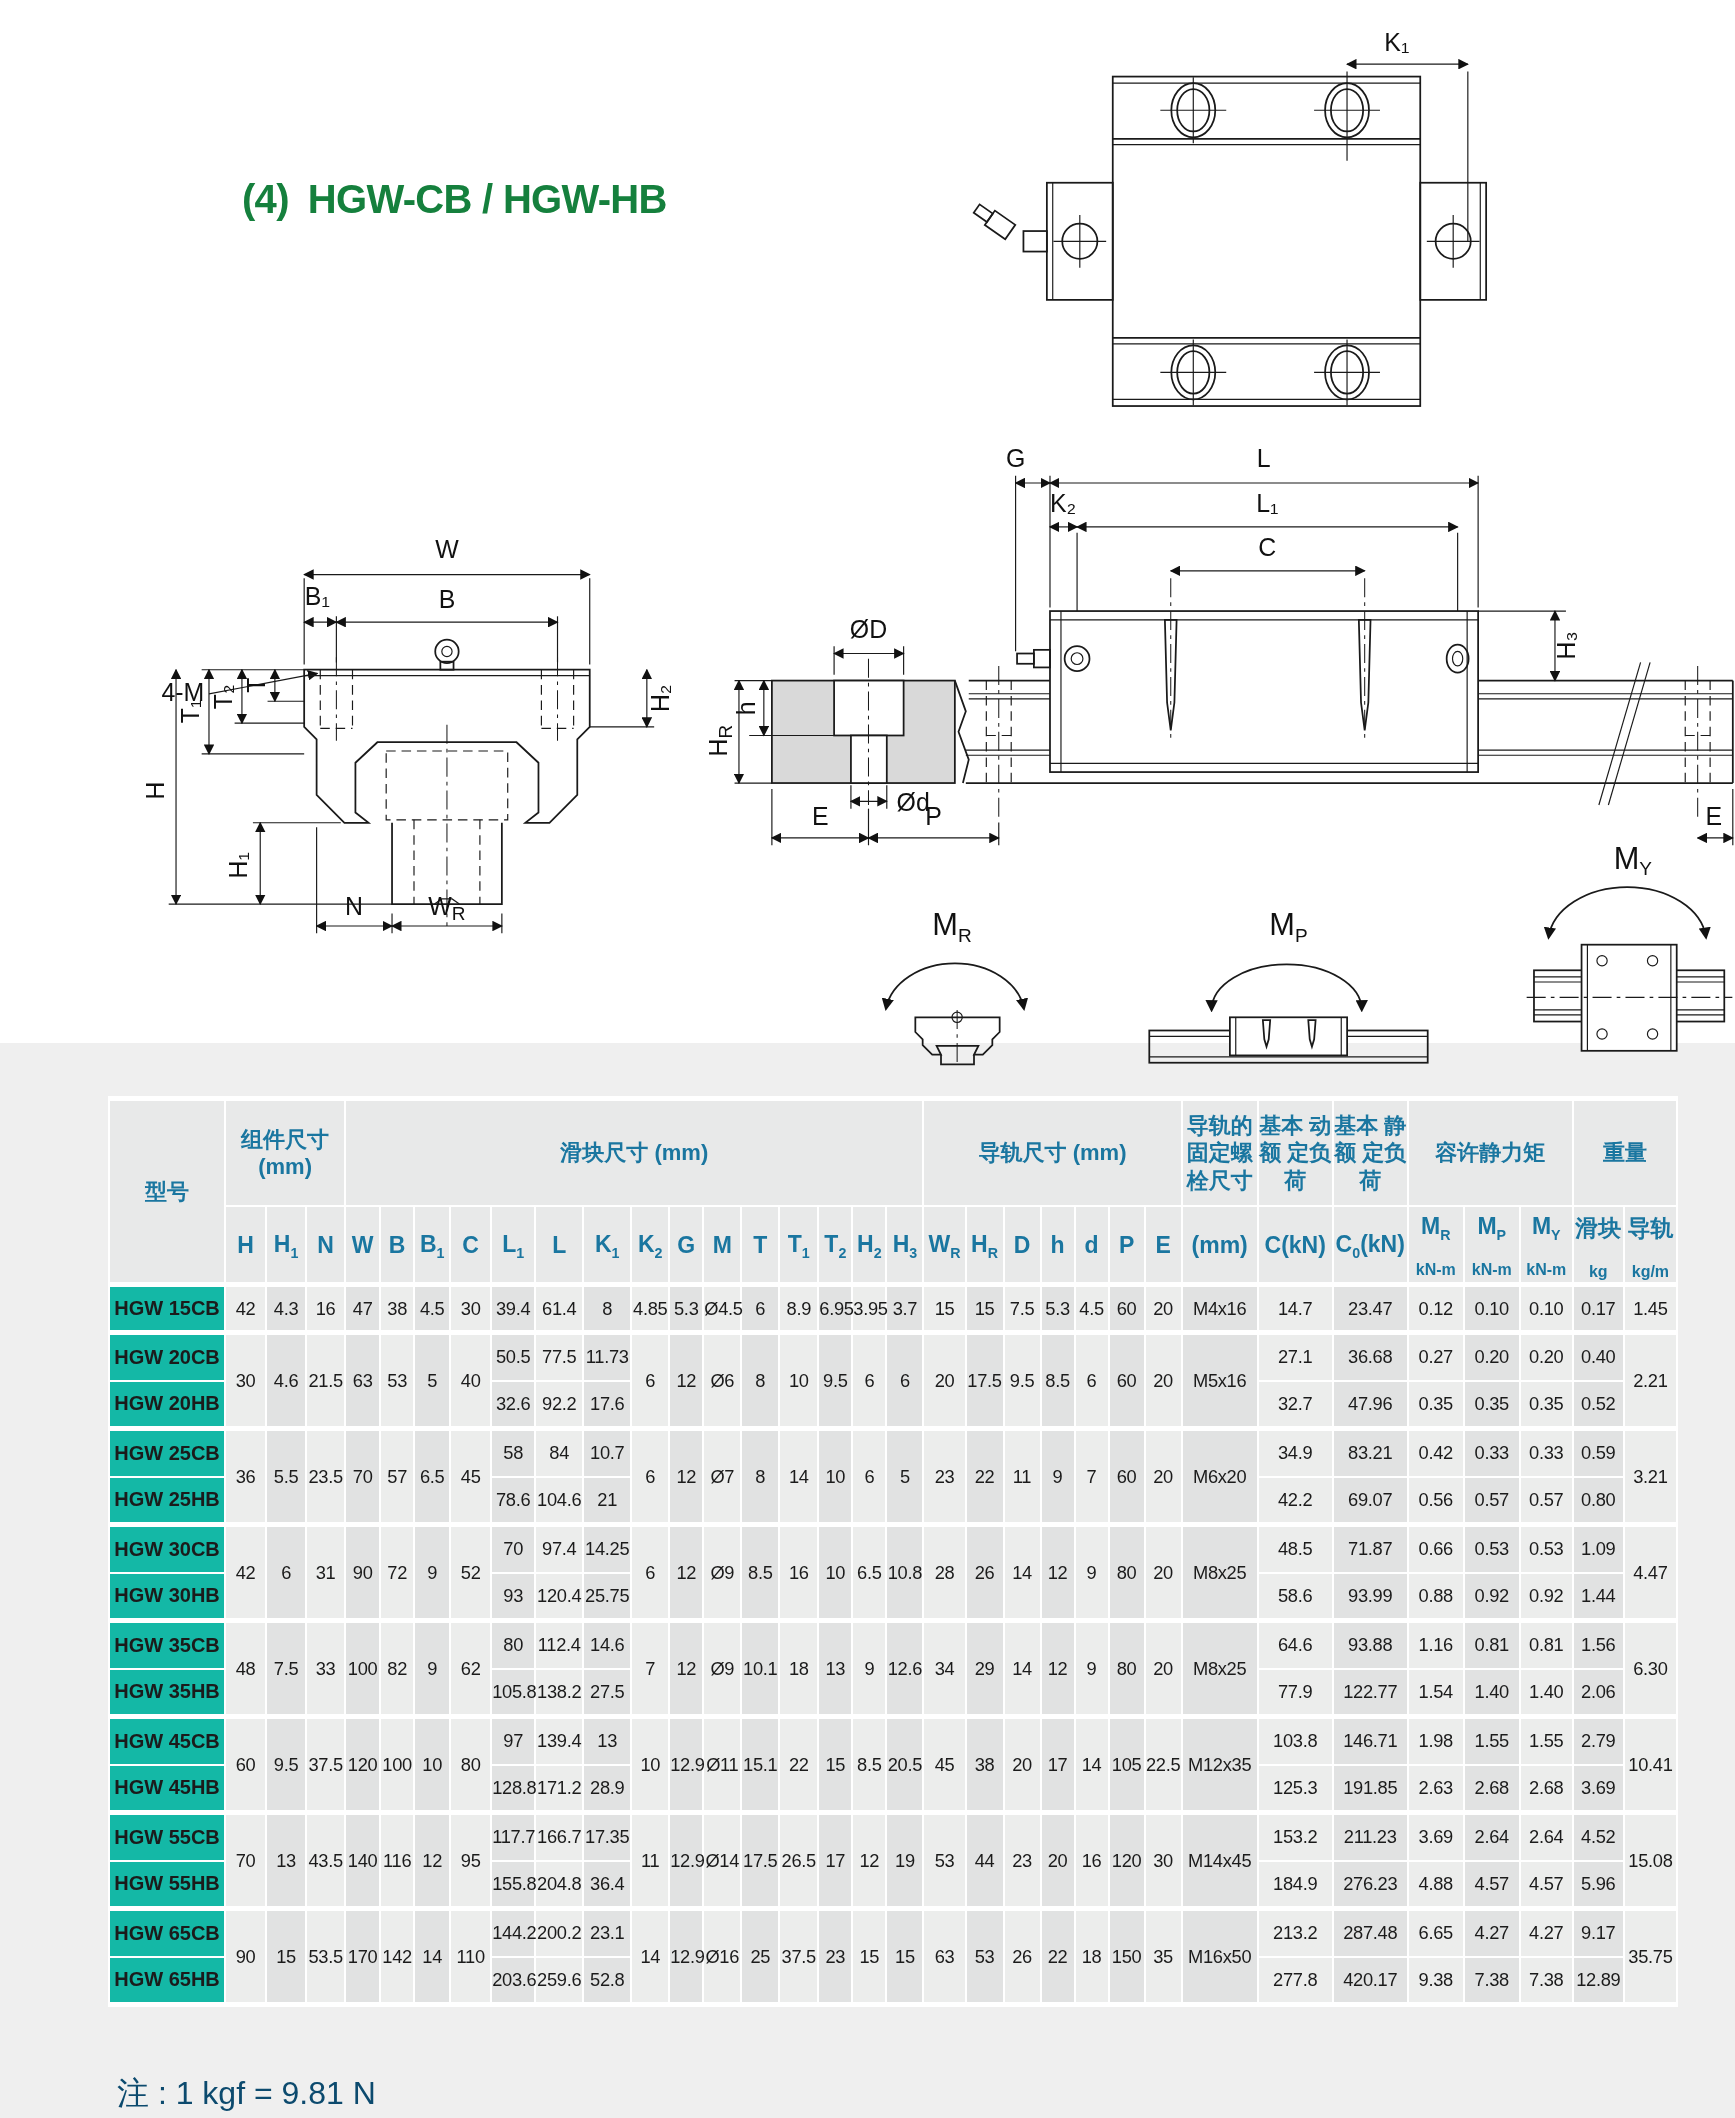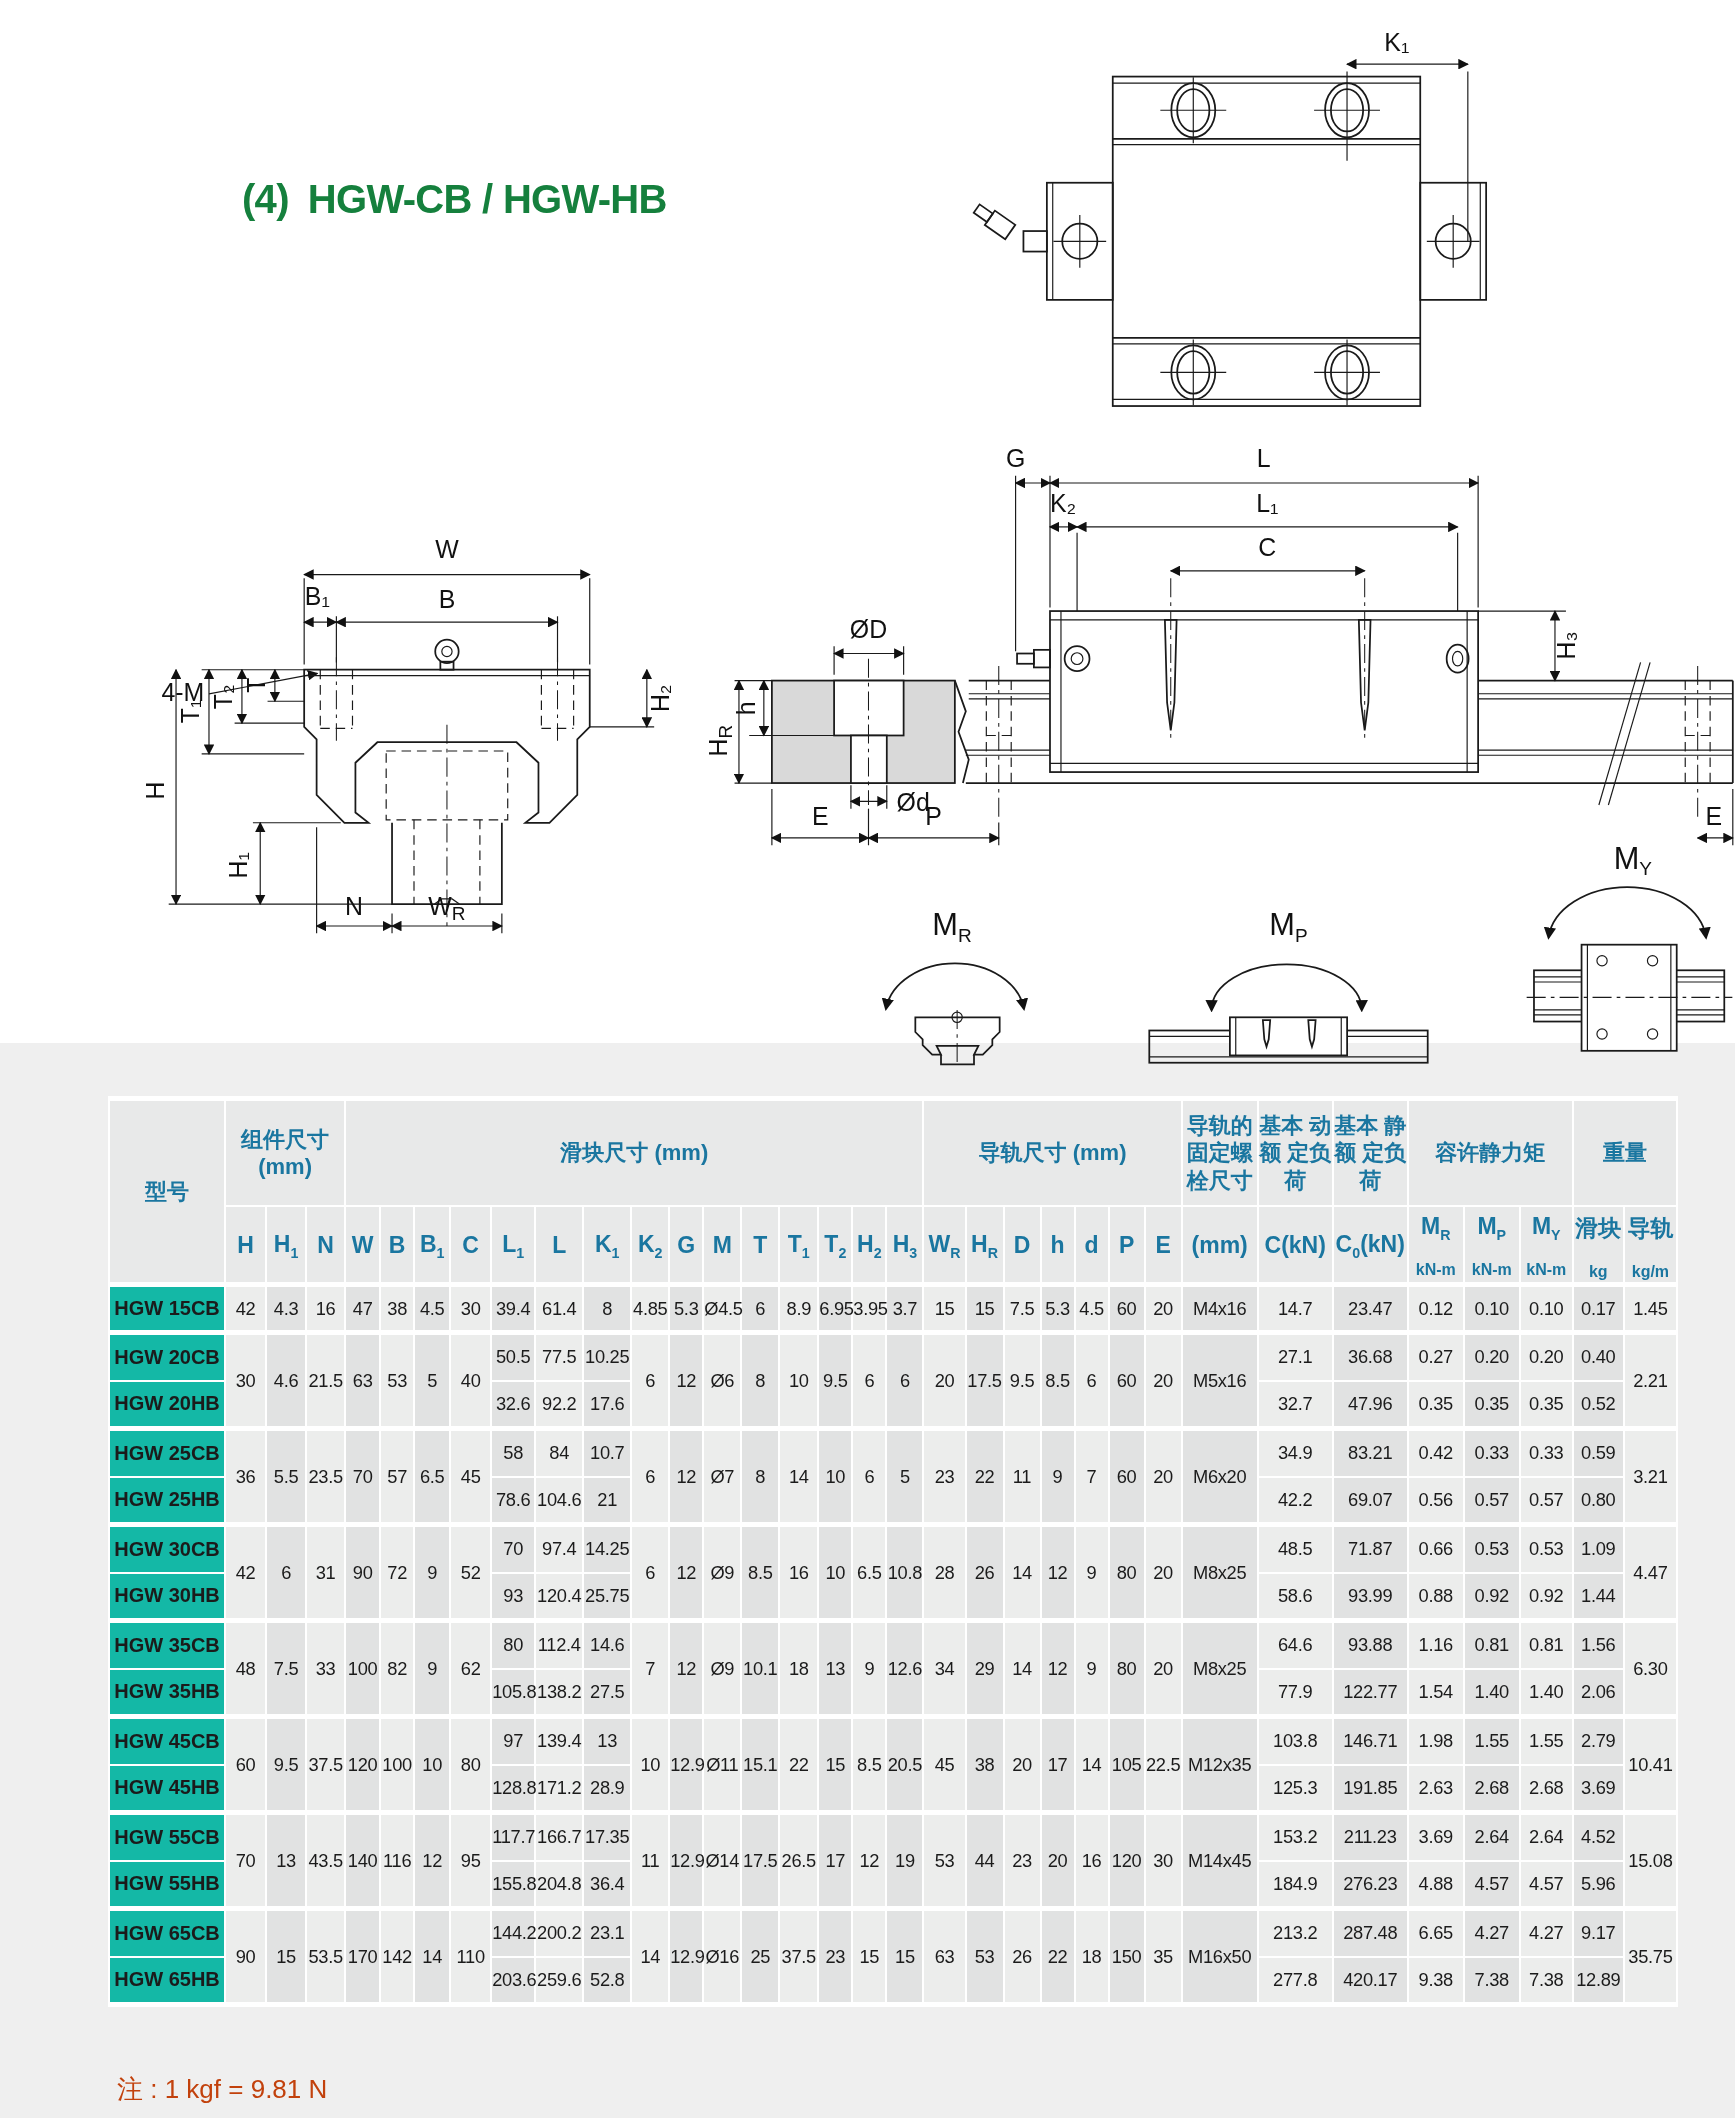--- a/index.html
+++ b/index.html
@@ -35,21 +35,21 @@
   .sym-top{display:block;padding-top:2.9px}
   .two-line .sym-top{padding-top:5.9px}
   .sym-unit{display:block;padding-top:19px;font-size:16px}
   .spec sub{font-size:0.62em}
   .spec tbody tr{height:48px}
   .spec tbody td{font-size:18.3px;letter-spacing:-0.3px;white-space:nowrap;color:#1b1b1b}
   .spec tbody td.model{background:#14b8a6;font-weight:bold;font-size:20px;letter-spacing:0}
   .spec tbody td.cl{background:#ecedec}
   .spec tbody td.cd{background:#e1e2e2}
   .spec tbody tr.gstart td{border-top:5.9px solid #fff}
-  .note{position:absolute;left:117px;top:2072px;font-size:26px;color:#c2410c}
+  .note{position:absolute;left:117px;top:2072px;font-size:32px;color:#0c4a6e}
 </style>
 </head>
 <body>
 
 <div class="gray-section"></div>
 
 <div class="page-title">
   <span class="pfx">(4)</span><span>HGW-CB / HGW-HB</span>
 </div>
 
@@ -563,21 +563,21 @@
           <td class="model">HGW 20CB</td>
           <td rowspan="2" class="cl">30</td>
           <td rowspan="2" class="cd">4.6</td>
           <td rowspan="2" class="cl">21.5</td>
           <td rowspan="2" class="cd">63</td>
           <td rowspan="2" class="cl">53</td>
           <td rowspan="2" class="cd">5</td>
           <td rowspan="2" class="cl">40</td>
           <td class="cd">50.5</td>
           <td class="cl">77.5</td>
-          <td class="cd">10.25</td>
+          <td class="cd">11.73</td>
           <td rowspan="2" class="cl">6</td>
           <td rowspan="2" class="cd">12</td>
           <td rowspan="2" class="cl">Ø6</td>
           <td rowspan="2" class="cd">8</td>
           <td rowspan="2" class="cl">10</td>
           <td rowspan="2" class="cd">9.5</td>
           <td rowspan="2" class="cl">6</td>
           <td rowspan="2" class="cd">6</td>
           <td rowspan="2" class="cl">20</td>
           <td rowspan="2" class="cd">17.5</td>

